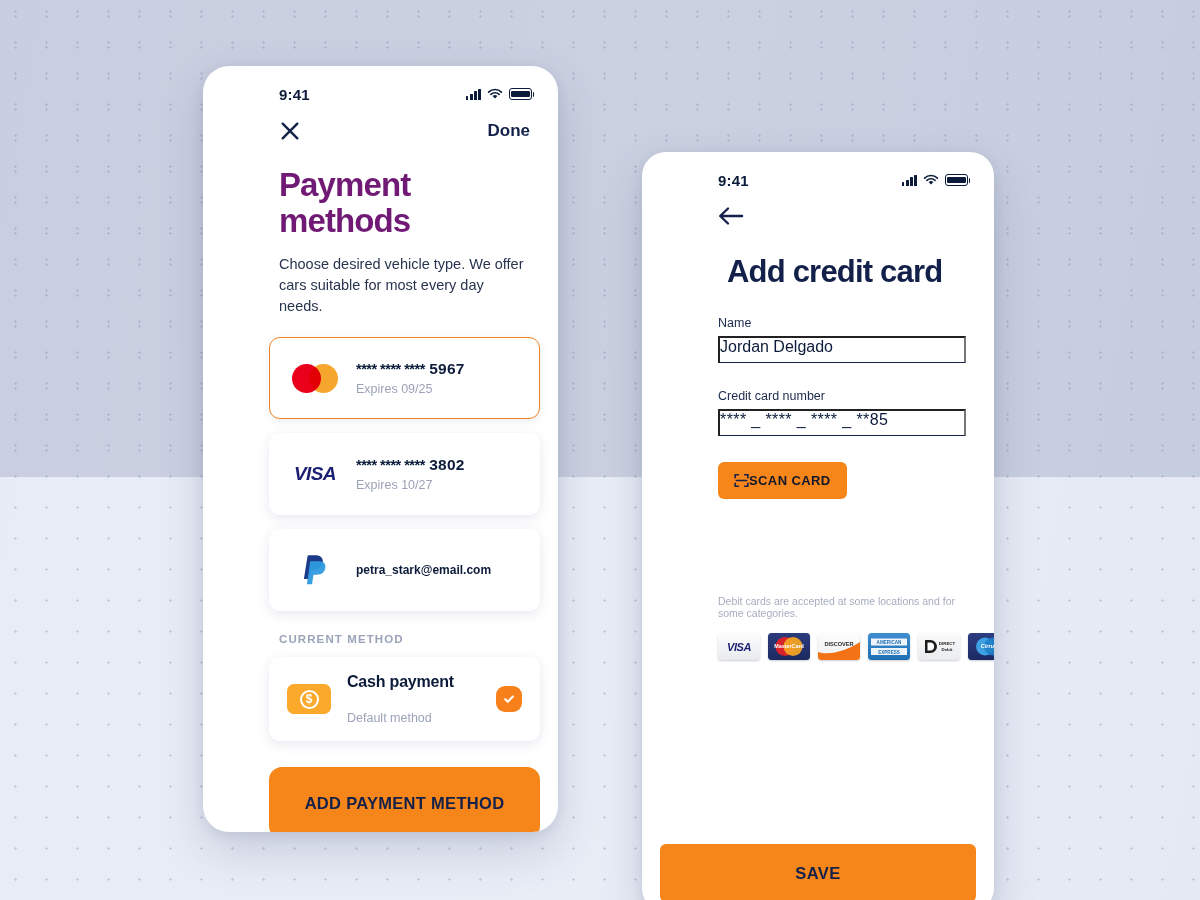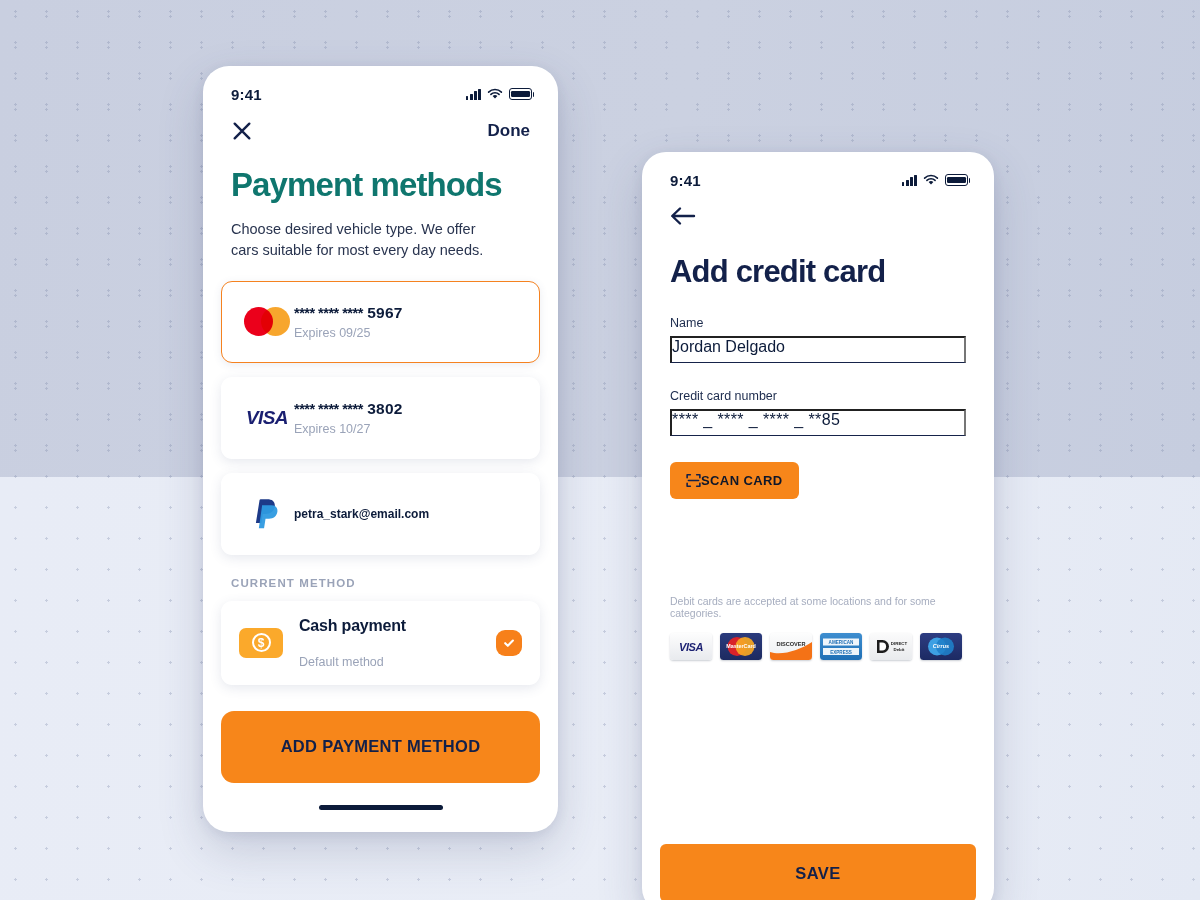--- a/index.html
+++ b/index.html
@@ -31,20 +31,21 @@
     background-position:1023px 32px;
     clip-path: inset(0 0 423px 0);
   }
 
   
   .phone {
     position:absolute;
     background:#fff;
     border-radius:26px;
     overflow:hidden;
+    padding-left:48px;
   }
   #phone-left {
     left:203px; top:66px; width:355px; height:766px;
     border-radius:26px;
     box-shadow:0 18px 46px rgba(58,68,110,.20), 0 3px 12px rgba(58,68,110,.10);
   }
   #phone-right {
     left:642px; top:152px; width:352px; height:760px;
     border-radius:24px;
     box-shadow:0 18px 46px rgba(58,68,110,.20), 0 3px 12px rgba(58,68,110,.10);
@@ -78,33 +79,33 @@
 
   
   .nav-row {
     display:flex; align-items:center; justify-content:space-between;
     padding:14px 28px 0 28px;
   }
   .close-x { width:22px; height:22px; cursor:pointer; }
   .done-btn { font-size:17px; font-weight:700; color:#13214a; cursor:pointer; }
 
   .page-title {
-    font-size:33px; font-weight:800; color:#0f766e; letter-spacing:-.9px;
+    font-size:33px; font-weight:800; color:#701a75; letter-spacing:-.9px;
     padding:25px 28px 0 28px; line-height:1.08;
   }
   .page-sub {
     font-size:14.5px; color:#29344f; line-height:1.45;
     padding:16px 28px 0 28px; max-width:330px;
   }
 
   .methods { padding:20px 18px 0 18px; }
   .method-card {
     background:#fff; border-radius:11px; border:1px solid transparent;
     box-shadow:0 3px 12px rgba(60,75,125,.13);
-    display:flex; align-items:center; 
+    display:flex; align-items:center; gap:14px;
     padding:16px 18px; margin-bottom:14px; min-height:82px; cursor:pointer;
   }
   .method-card.selected { border:1.6px solid #F58220; box-shadow:0 2px 9px rgba(60,75,125,.10); }
   .m-logo { width:54px; min-width:54px; display:flex; align-items:center; justify-content:center; }
   .m-body { display:flex; flex-direction:column; gap:4px; }
   .m-num { font-size:15.5px; font-weight:800; color:#0c1b3a; letter-spacing:.2px; }
   .m-num .stars { letter-spacing:-.5px; font-size:14.5px; }
   .m-exp { font-size:12.5px; color:#9aa3b8; }
   .m-mail { font-size:12px; font-weight:700; color:#0c1b3a; }
 
@@ -156,20 +157,21 @@
   .home-ind {
     width:124px; height:5px; border-radius:3px; background:#0c1b3a;
     margin:22px auto 0 auto;
   }
 
   
   .back-row { padding:14px 28px 0 28px; }
   .page-title-r {
     font-size:31px; font-weight:800; color:#13214a; letter-spacing:-.8px;
     padding:24px 28px 0 28px;
+    margin-left:9px;
   }
   .field { padding:0 28px; margin-top:26px; }
   .field-label { font-size:12.5px; color:#1c2b4d; margin-bottom:6px; }
   .field-val {
     font-size:16px; color:#0c1b3a; padding-bottom:6px;
     border-bottom:1.6px solid #16234a; width:100%;
     background:transparent; font-family:"Liberation Sans", sans-serif;
     outline:none;
   }
   .field-val.mask { font-weight:500; letter-spacing:.4px; }

